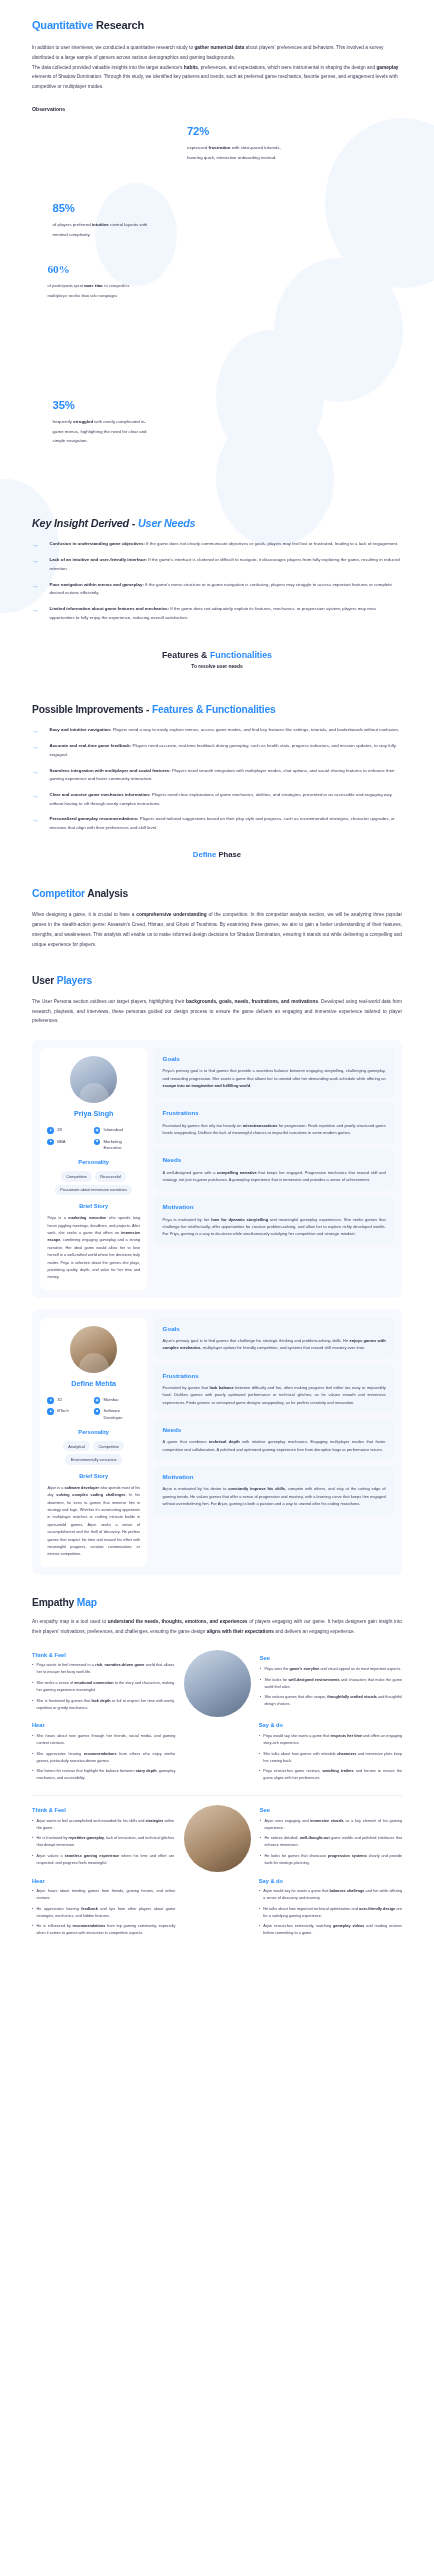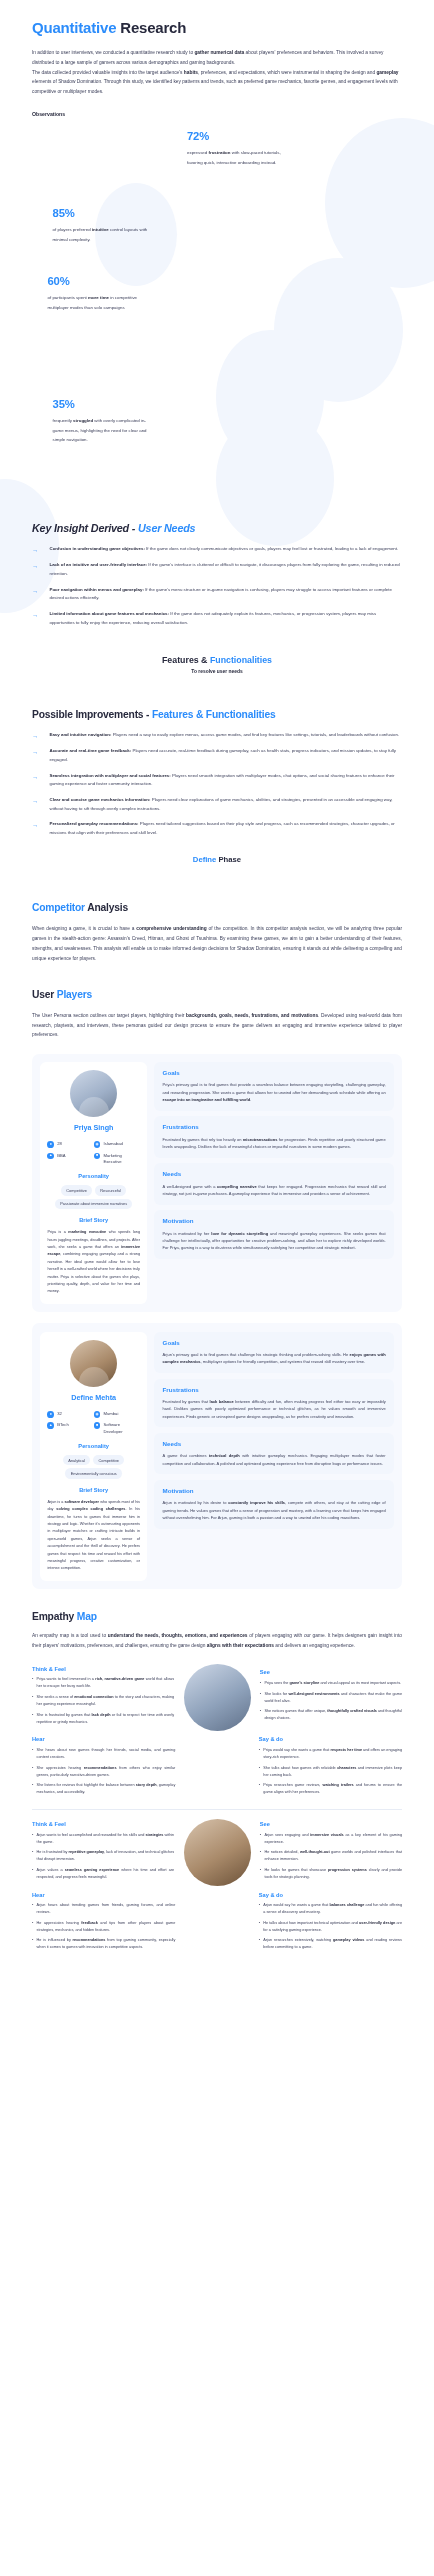--- a/index.html
+++ b/index.html
@@ -18,43 +18,43 @@
   .blob.b1 { width: 155px; height: 170px; right: -46px; top: 118px; }
   .blob.b2 { width: 82px; height: 103px; left: 95px; top: 183px; }
   .blob.b3 { width: 129px; height: 144px; right: 31px; top: 258px; }
   .blob.b4 { width: 108px; height: 134px; left: 216px; top: 330px; }
   .blob.b5 { width: 108px; height: 134px; left: -49px; top: 479px; }
   .blob.b6 { width: 118px; height: 134px; left: 216px; top: 412px; }
 
   .wrap { position: relative; z-index: 2; padding: 0 32px; }
 
   h1.sec-title {
-    font-size: 15px; font-weight: 700; letter-spacing: -0.2px; margin: 0;
+    font-size: 11px; font-weight: 700; letter-spacing: -0.2px; margin: 0;
   }
   .accent { color: #2b8cfb; }
   .dark { color: #27293d; }
 
   p.body {
     font-size: 4.8px; line-height: 2.05; color: #3d405b; font-weight: 400;
   }
   p.body b { font-weight: 700; color: #27293d; }
 
   .sub-label { font-size: 5.2px; font-weight: 700; color: #27293d; }
 
   
   .stats { position: relative; height: 397px; margin-top: 7.2px; }
   .stat { position: absolute; width: 103px; }
   .stat .num { font-size: 11.3px; font-weight: 700; color: #2b8cfb; letter-spacing: -0.2px; }
   .stat .txt { font-size: 4.4px; line-height: 2.1; color: #3d405b; margin-top: 6.7px; }
   .stat .txt b { font-weight: 700; color: #27293d; }
   .s1 { left: 20.6px; top: 82px; }
   .s2 { left: 155px; top: 5.2px; }
-  .s3 { left: 15.5px; top: 150px; }
+  .s3 { left: 15.5px; top: 143px; font-family: Liberation Serif, serif; }
   .s4 { left: 149px; top: 211px; }
-  .s5 { left: 20.6px; top: 273px; }
+  .s5 { left: 20.6px; top: 279px; }
 
   
   .alist { margin-top: 11.3px; }
   .arow { display: flex; gap: 6.2px; margin-bottom: 6.7px; align-items: flex-start; }
   .arr {
     flex: 0 0 11.3px; color: #2b8cfb; font-size: 6.2px; line-height: 1.4;
     margin-top: 1px; font-weight: 400;
   }
   .atxt { font-size: 4.4px; line-height: 2.0; color: #3d405b; }
   .atxt b { font-weight: 700; color: #27293d; }
@@ -220,21 +220,21 @@
       <div class="arow">
           <span class="arr">→</span>
           <span class="atxt"><b>Personalized gameplay recommendations:</b><span> Players need tailored suggestions based on their play style and progress, such as recommended strategies, character upgrades, or missions that align with their preferences and skill level.</span></span>
         </div>
     </div>
 
     <div class="phase" style="margin-top:17px;">
       <span class="accent">Define</span><span class="dark"> Phase</span>
     </div>
 
-    <h1 class="sec-title" style="font-size:10.3px;margin-top:38px;">
+    <h1 class="sec-title" style="font-size:10.3px;margin-top:29px;">
       <span class="accent">Competitor</span><span class="dark"> Analysis</span>
     </h1>
     <p class="body justify" style="margin-top:11.3px;">
       <span>When designing a game, it is crucial to have a </span><b>comprehensive understanding</b><span> of the competition. In this competitor analysis section, we will be analyzing three popular games in the stealth-action genre: Assassin's Creed, Hitman, and Ghost of Tsushima. By examining these games, we aim to gain a better understanding of their features, strengths, and weaknesses. This analysis will enable us to make informed design decisions for Shadow Domination, ensuring it stands out while delivering a compelling and unique experience for players.</span>
     </p>
 
     <h1 class="sec-title" style="font-size:10.3px;margin-top:26px;">
       <span class="dark">User </span><span class="accent">Players</span>
     </h1>
     <p class="body justify" style="margin-top:10.3px;margin-bottom:13.4px;">

